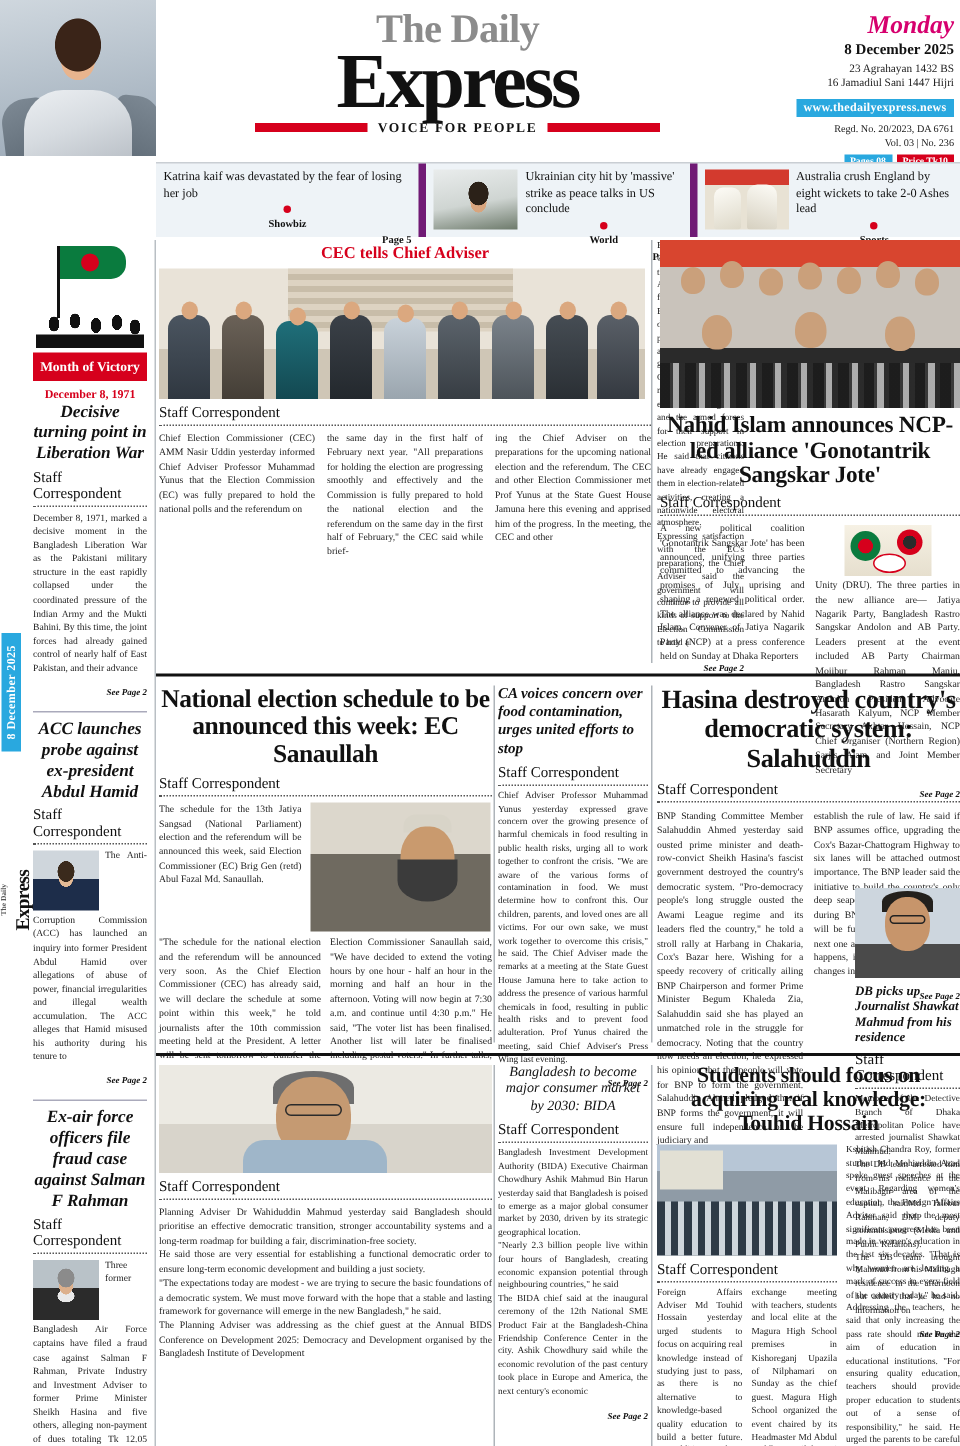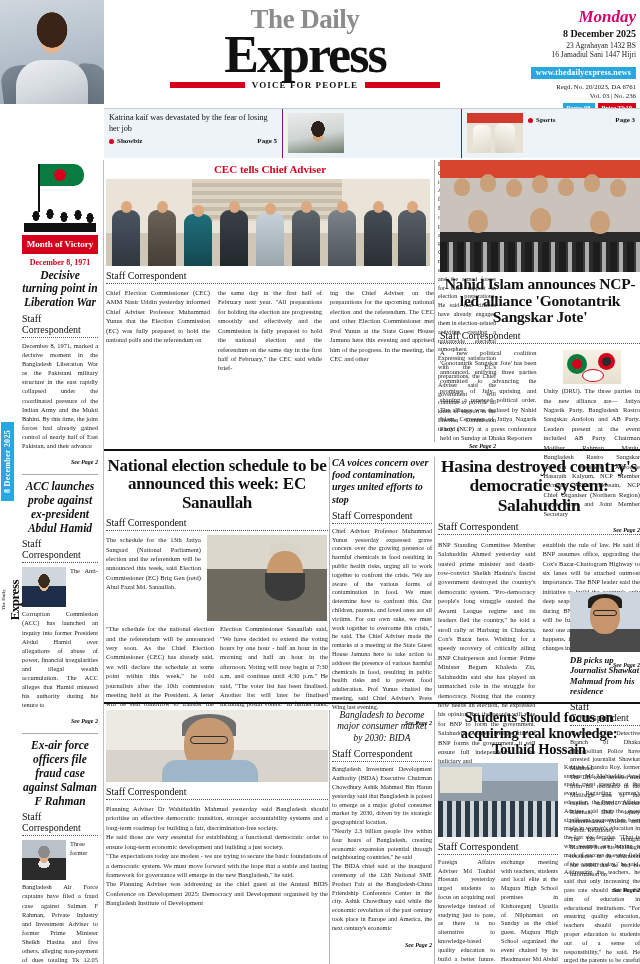--- a/index.html
+++ b/index.html
@@ -78,21 +78,21 @@
   .mr-tags { margin-top: 2px; display:flex; justify-content:flex-end; gap: 3px; }
   .mr-tag { background:#29a8df; color:#fff; font-size:6.5px; font-weight:bold; padding:1px 4px; }
   .mr-tag.red { background:#d6001c; }
 
   
   .top-strip {
     position:absolute; left: 104px; top: 108px; width: 536px; height: 50px;
     display:flex; gap:0; border-top:1px solid #c9ced3;
     background:#eef3f7;
   }
-  .ts-item { display:flex; flex:1 1 0; padding: 4px 5px; border-right:1px solid #701a75; gap:5px; }
+  .ts-item { display:flex; flex:1 1 0; padding: 4px 5px; border-right:5px solid #701a75; gap:5px; }
   .ts-item:last-child { border-right:none; }
   .ts-thumb { width: 56px; height: 40px; flex: 0 0 56px; overflow:hidden; }
   .thumb-zel {
     background:
       radial-gradient(ellipse 11px 13px at 30px 16px, #2b2118 0 60%, rgba(0,0,0,0) 62%),
       radial-gradient(ellipse 8px 10px at 30px 22px, #d8a57e 0 66%, rgba(0,0,0,0) 68%),
       linear-gradient(170deg,#e9ecec 0%, #cfd5d2 55%, #6d7a6b 100%);
   }
   .thumb-ashes {
     position: relative;
@@ -103,21 +103,21 @@
     background: linear-gradient(160deg,#fdfcf7,#ddd8c8); border-radius: 6px 6px 2px 2px;
   }
   .thumb-ashes:before {
     content:""; position:absolute; right: 8px; top: 10px; width: 20px; height: 30px;
     background: linear-gradient(200deg,#fdfcf7,#d6d0c0); border-radius: 7px 7px 2px 2px;
   }
   .ts-text { flex:1 1 auto; min-width:0; }
   .ts-head {
     font-size: 8.2px; line-height: 1.28; color:#111; font-family:"Liberation Serif",serif;
   }
-  .ts-meta { display:flex; align-items:center; gap:3px; margin-top:3px; }
+  .ts-meta { display:flex; align-items:center; gap:3px; margin-top:3px;flex-direction:column; }
   .ts-dot { width:5px; height:5px; background:#d6001c; border-radius:50%; display:inline-block; }
   .ts-cat { font-size:7px; font-weight:bold; color:#111; }
   .ts-page { font-size:7px; font-weight:bold; color:#111; margin-left:auto; }
 
   
   .left-rail {
     position:absolute; left:0; top:160px; width:104px; height:804px;
     border-right:1px solid #b9bfc4; padding: 2px 5px 0 22px;
   }
   .rail-vert {
@@ -421,25 +421,34 @@
         <div class="ts-meta">
           <span class="ts-dot"></span>
           <span class="ts-cat">Showbiz</span>
           <span class="ts-page">Page 5</span>
         </div>
       </div>
     </div>
 
     <div class="ts-item">
       <div class="ts-thumb thumb-zel"></div>
+      <div class="ts-text">
+        <div class="ts-head">Ukrainian city hit by 'massive' strike as peace talks in US conclude</div>
+        <div class="ts-meta">
+          <span class="ts-dot"></span>
+          <span class="ts-cat">World</span>
+          <span class="ts-page">Page 4</span>
+        </div>
+      </div>
     </div>
 
     <div class="ts-item">
       <div class="ts-thumb thumb-ashes"></div>
       <div class="ts-text">
+        <div class="ts-head">Australia crush England by eight wickets to take 2-0 Ashes lead</div>
         <div class="ts-meta">
           <span class="ts-dot"></span>
           <span class="ts-cat">Sports</span>
           <span class="ts-page">Page 3</span>
         </div>
       </div>
     </div>
   </div>
 
   <div class="left-rail">

